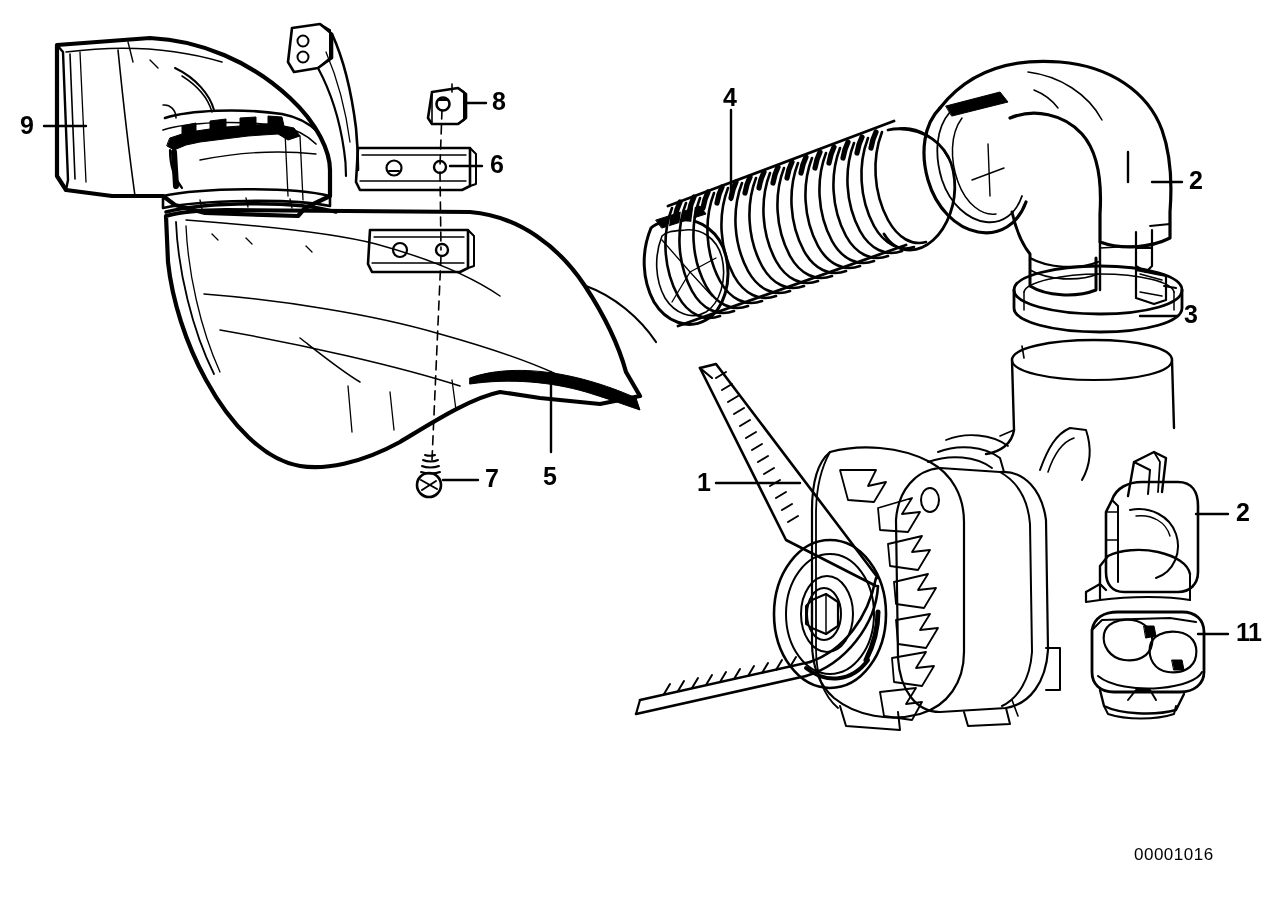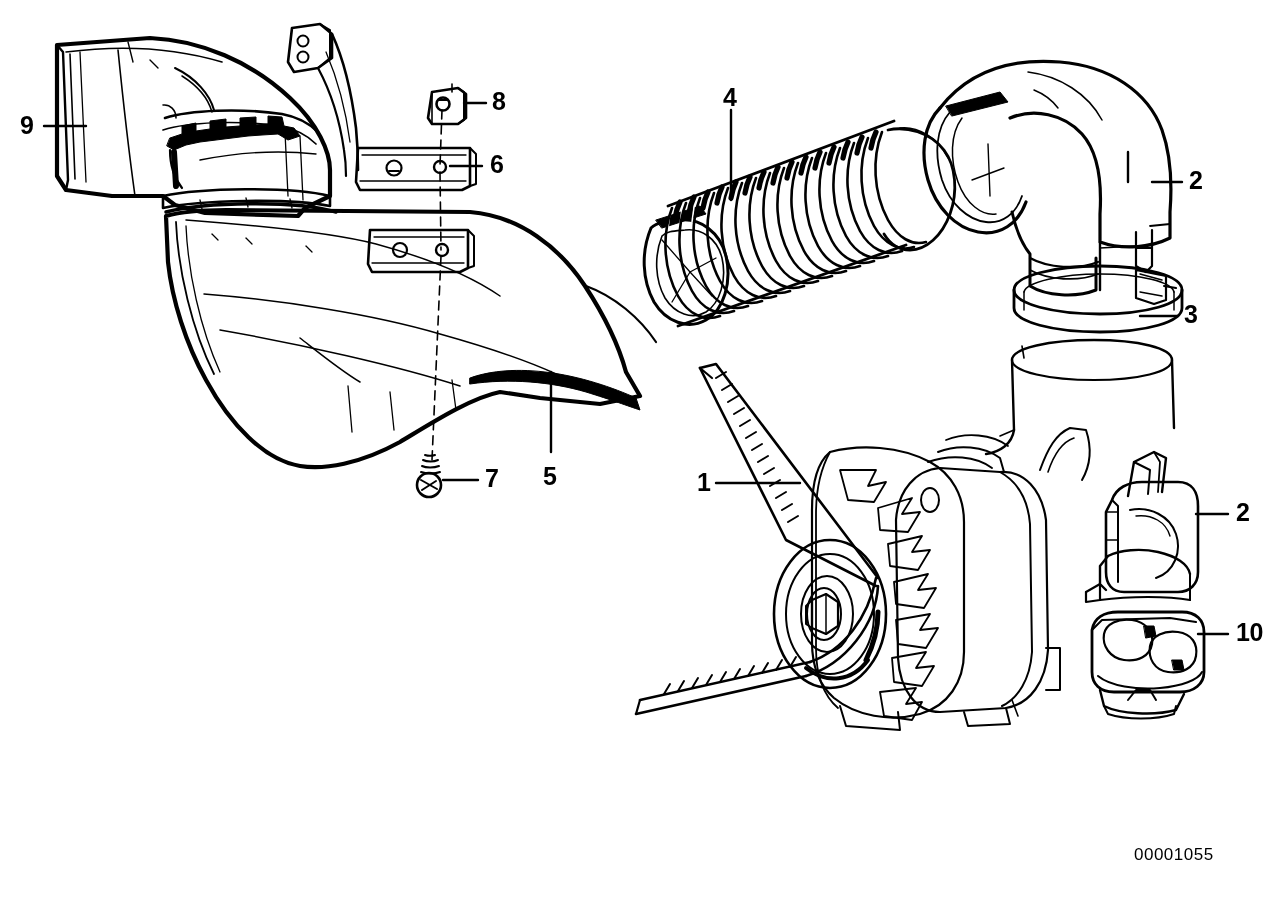--- a/index.html
+++ b/index.html
@@ -467,18 +467,18 @@
 
   <div class="callout" style="left:697px; top:470px;">1</div>
   <div class="callout" style="left:1189px; top:168px;">2</div>
   <div class="callout" style="left:1184px; top:302px;">3</div>
   <div class="callout" style="left:723px; top:85px;">4</div>
   <div class="callout" style="left:543px; top:464px;">5</div>
   <div class="callout" style="left:490px; top:152px;">6</div>
   <div class="callout" style="left:485px; top:466px;">7</div>
   <div class="callout" style="left:492px; top:89px;">8</div>
   <div class="callout" style="left:20px; top:113px;">9</div>
-  <div class="callout" style="left:1236px; top:620px;">10</div>
+  <div class="callout" style="left:1236px; top:620px;">11</div>
   <div class="callout" style="left:1236px; top:500px;">2</div>
 
-  <div id="diagram-id">00001055</div>
+  <div id="diagram-id">00001016</div>
 
 </div>
 
 </body></html>

